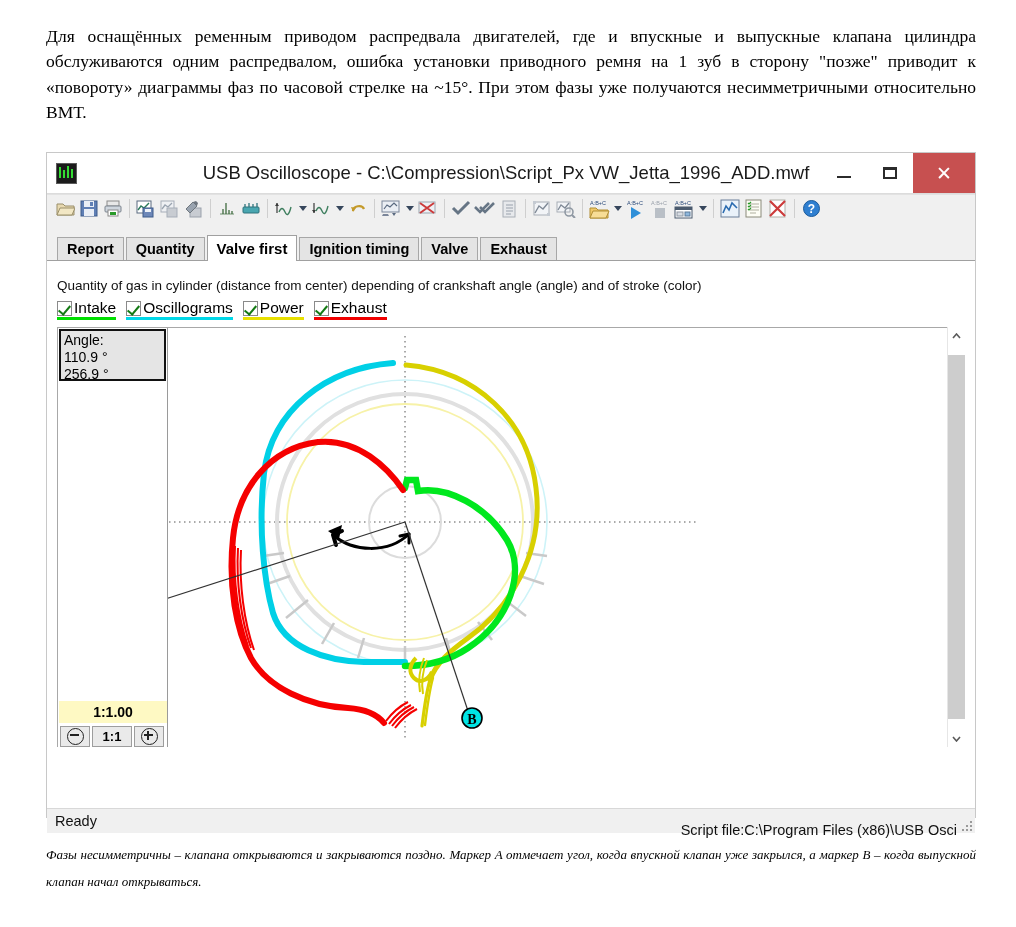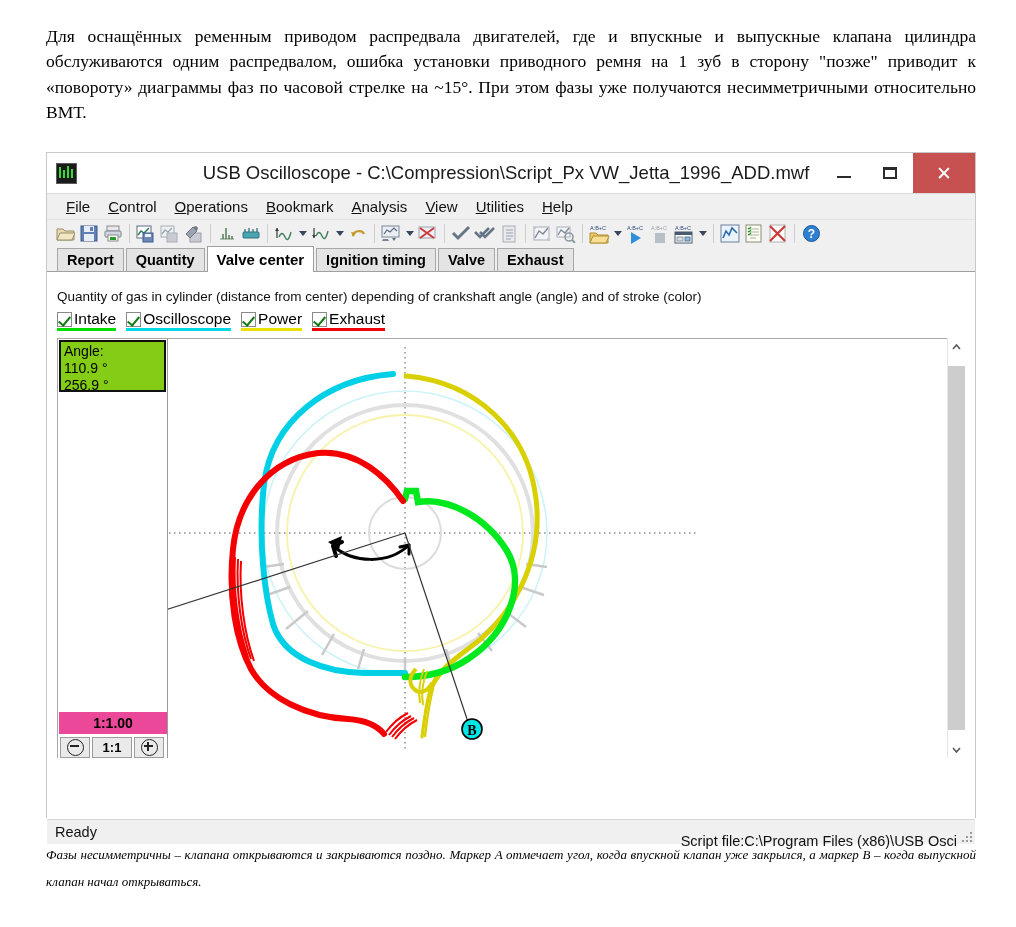--- a/index.html
+++ b/index.html
@@ -64,21 +64,21 @@
   }
   .tb{width:24px;height:23px;display:flex;align-items:center;justify-content:center;position:relative;}
   .tb svg{display:block;}
   .tbsep{width:1px;height:19px;background:#cfcfcf;margin:0 4px;}
   .tbarrow{width:13px;height:23px;display:flex;align-items:center;justify-content:center;}
   .tbarrow:after{content:"";border-left:4px solid transparent;border-right:4px solid transparent;border-top:5px solid #36465c;}
 
   
   .tabstrip{
     height:25px;background:#f0f0f0;display:flex;align-items:flex-end;
-    padding-left:10px;border-bottom:1px solid #a0a0a0;box-sizing:border-box;
+    padding-left:10px;border-bottom:1px solid #a0a0a0;box-sizing:border-box;margin-top:14px;
   }
   .tab{
     height:23px;line-height:23px;padding:0 9px;font-size:14.5px;font-weight:bold;
     color:#000;background:#e4e4e4;border:1px solid #a7a7a7;border-bottom:none;
     margin-right:2px;box-sizing:border-box;white-space:nowrap;cursor:default;
   }
   .tab.active{
     background:#ffffff;height:26px;line-height:25px;font-size:15px;
     border-color:#a0a0a0;position:relative;z-index:2;margin-bottom:-1px;
   }
@@ -109,26 +109,26 @@
     position:absolute;left:0;top:0;width:891px;height:420px;
     background:#fff;border-top:1px solid #a8a8a8;border-left:1px solid #a8a8a8;
     box-sizing:border-box;overflow:hidden;
   }
   .sidecol{
     position:absolute;left:0;top:0;width:110px;height:420px;
     border-right:1px solid #9a9a9a;box-sizing:border-box;background:#fff;
   }
   .anglebox{
     position:absolute;left:1px;top:1px;width:107px;height:52px;
-    background:#84cc16;border:2px solid #111;box-sizing:border-box;
+    background:#e5e5e5;border:2px solid #111;box-sizing:border-box;
     padding:1px 3px;font-size:14px;line-height:17px;color:#000;
   }
   .zoomlabel{
     position:absolute;left:1px;bottom:25px;width:108px;height:22px;
-    background:#ec4899;display:flex;align-items:center;justify-content:center;
+    background:#fef9c3;display:flex;align-items:center;justify-content:center;
     font-size:14px;font-weight:bold;color:#000;margin-top:44px;
   }
   .zoombar{
     position:absolute;left:1px;bottom:0px;width:108px;height:24px;
     display:flex;align-items:center;gap:2px;padding-left:1px;box-sizing:border-box;
   }
   .zbtn{
     width:30px;height:21px;background:#eaeaea;border:1px solid #9d9d9d;
     display:flex;align-items:center;justify-content:center;box-sizing:border-box;
     font-size:13px;font-weight:bold;color:#000;
@@ -180,30 +180,20 @@
           </div>
         <div class="win-btn">
             <div class="max"></div>
           </div>
         <div class="win-btn win-close">
             <span>✕</span>
           </div>
       </div>
     </div>
 
-    <div class="menubar">
-      <div class="menu-item"><u>F</u>ile</div>
-      <div class="menu-item"><u>C</u>ontrol</div>
-      <div class="menu-item"><u>O</u>perations</div>
-      <div class="menu-item"><u>B</u>ookmark</div>
-      <div class="menu-item"><u>A</u>nalysis</div>
-      <div class="menu-item"><u>V</u>iew</div>
-      <div class="menu-item"><u>U</u>tilities</div>
-      <div class="menu-item"><u>H</u>elp</div>
-    </div>
 
     <div class="toolbar">
       <div class="tb">
           <svg width="19" height="17">
             <path d="M1 4h6l2 2h9v9H1z" fill="#e8d9b0" stroke="#9a8f6a"></path>
             <path d="M1 15l3-7h15l-3 7z" fill="#f2e7c4" stroke="#9a8f6a"></path>
           </svg>
         </div>
       <div class="tb">
           <svg width="18" height="17">
@@ -387,21 +377,21 @@
           <svg width="19" height="19">
             <circle cx="9.5" cy="9.5" r="8" fill="#2f7fd0" stroke="#1b5a9a"></circle>
             <text x="9.5" y="14" font-size="12" font-weight="bold" fill="#fff" text-anchor="middle" font-family="Liberation Sans">?</text>
           </svg>
         </div>
     </div>
 
     <div class="tabstrip">
       <div class="tab">Report</div>
       <div class="tab">Quantity</div>
-      <div class="tab active">Valve center</div>
+      <div class="tab active">Valve first</div>
       <div class="tab">Ignition timing</div>
       <div class="tab">Valve</div>
       <div class="tab">Exhaust</div>
     </div>
 
     <div class="client">
 
       <div class="desc">
         <div>Quantity of gas in cylinder (distance from center) depending of crankshaft angle (angle) and of stroke (color)</div>
       </div>
@@ -410,21 +400,21 @@
         <div class="leg">
           <div class="leg-row">
             <span class="leg-box"></span>
             <span class="leg-label">Intake</span>
           </div>
           <div class="leg-underline" style="background:#00e000"></div>
         </div>
         <div class="leg">
           <div class="leg-row">
             <span class="leg-box"></span>
-            <span class="leg-label">Oscilloscope</span>
+            <span class="leg-label">Oscillograms</span>
           </div>
           <div class="leg-underline" style="background:#00d8e8"></div>
         </div>
         <div class="leg">
           <div class="leg-row">
             <span class="leg-box"></span>
             <span class="leg-label">Power</span>
           </div>
           <div class="leg-underline" style="background:#e8e000"></div>
         </div>

